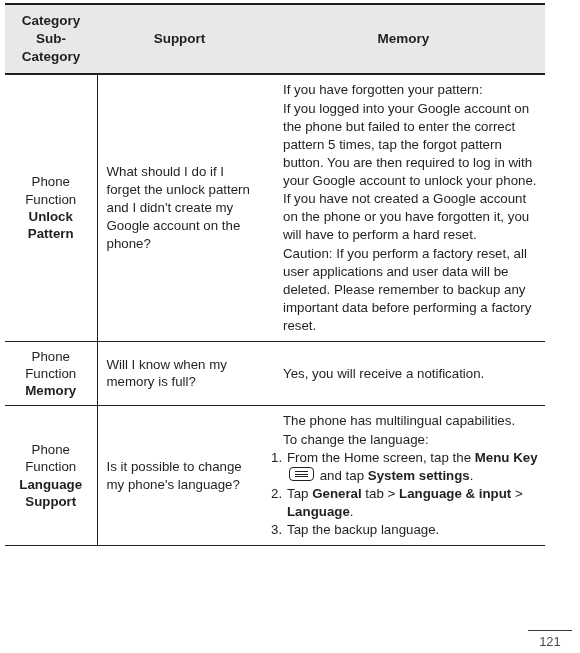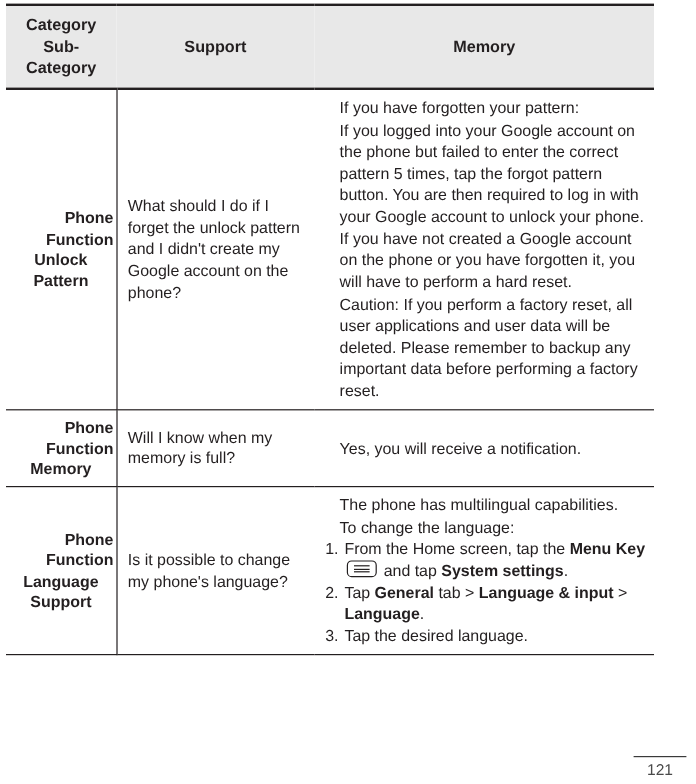--- a/index.html
+++ b/index.html
@@ -66,24 +66,23 @@
   tbody tr:last-child td {
     border-bottom: 1.6px solid #231f20;
   }
 
   td.cat {
     text-align: center;
     padding: 6px 2px;
     border-right: 1.3px solid #231f20;
   }
   td.cat .cat-main {
-    font-weight: bold;
+    font-weight: normal;
     display: block;
     line-height: 1.3;
-    text-align: right;
   }
   td.cat .cat-sub {
     display: block;
     font-weight: bold;
     line-height: 1.3;
   }
 
   td.que {
     text-align: left;
     padding-left: 9px;
@@ -219,21 +218,21 @@
           <p>The phone has multilingual capabilities.</p>
           <p>To change the language:</p>
           <ol class="steps">
             <li>
               <span class="num">1.</span><span>From the Home screen, tap the </span><b>Menu Key</b><span class="menukey"><i></i><i></i><i></i></span><span> and tap </span><b>System settings</b><span>.</span>
             </li>
             <li>
               <span class="num">2.</span><span>Tap </span><b>General</b><span> tab &gt; </span><b>Language &amp; input</b><span> &gt; </span><b>Language</b><span>.</span>
             </li>
             <li>
-              <span class="num">3.</span><span>Tap the desired language.</span>
+              <span class="num">3.</span><span>Tap the backup language.</span>
             </li>
           </ol>
         </td>
       </tr>
 
     </tbody>
   </table>
 
   <div class="page-number">121</div>
 

